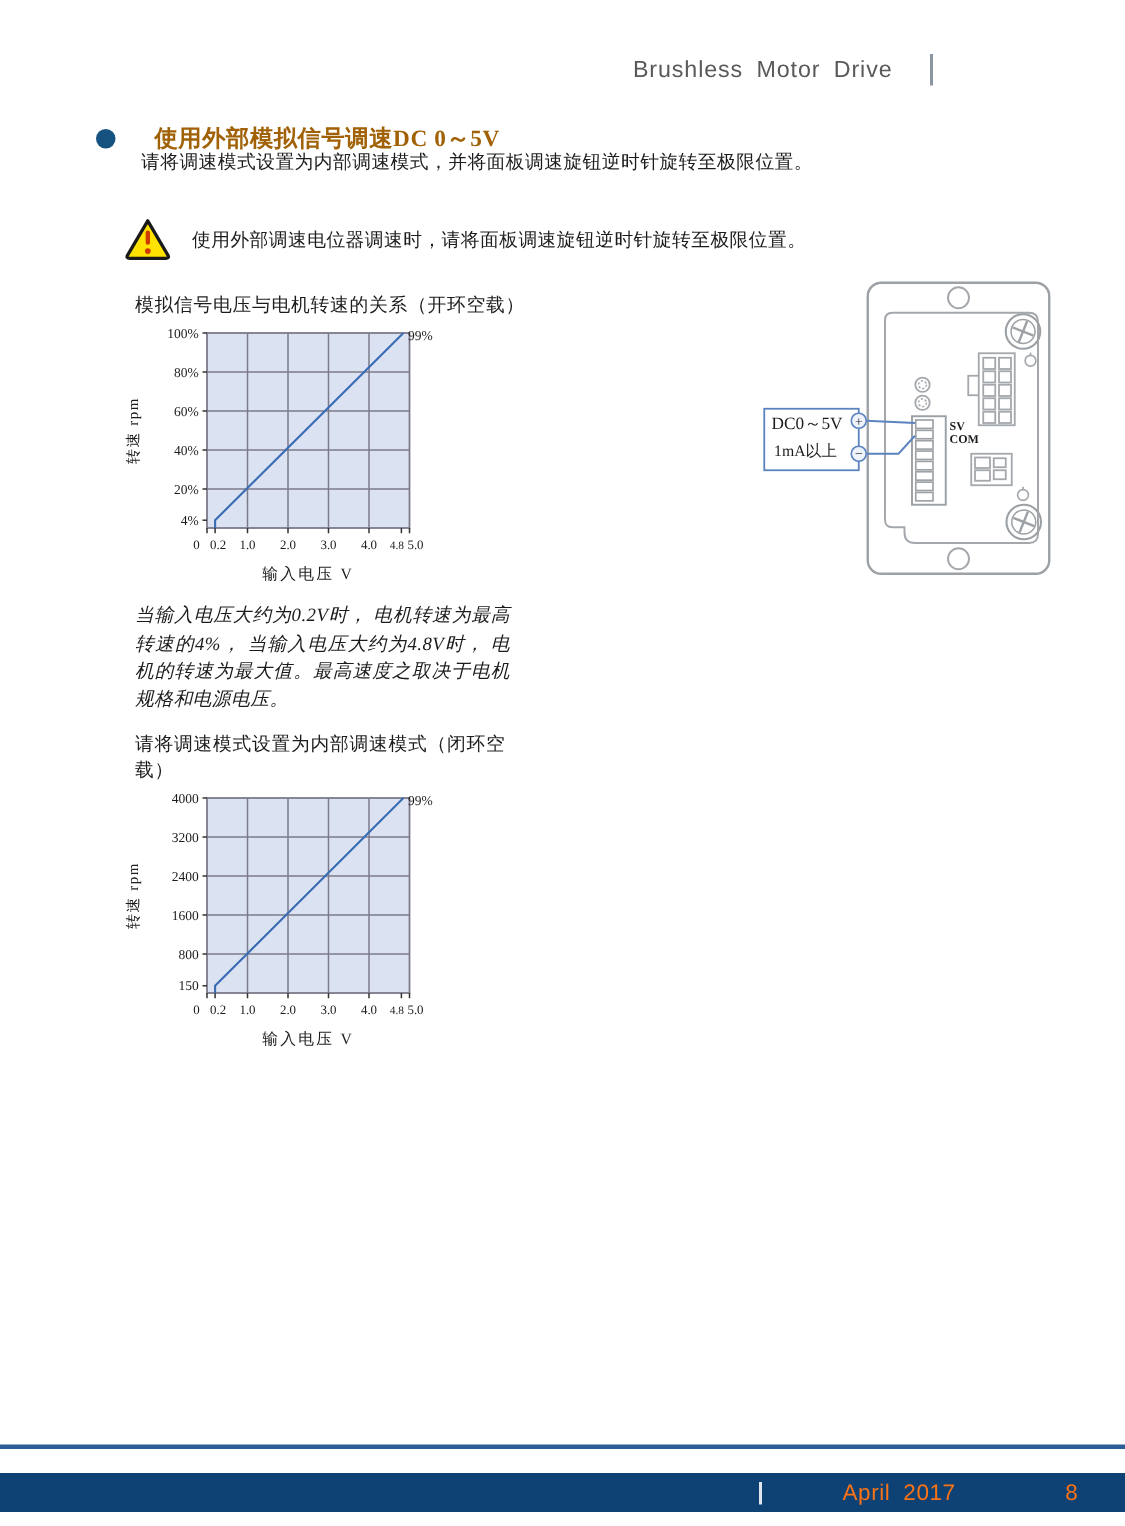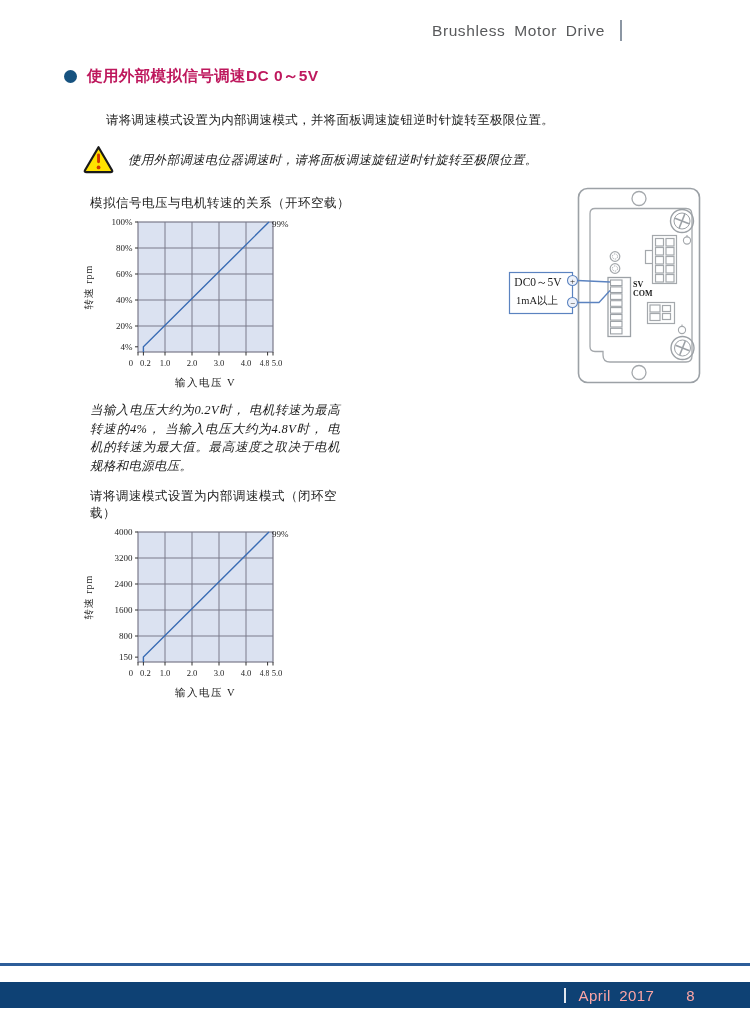--- a/index.html
+++ b/index.html
@@ -1,34 +1,34 @@
 <!DOCTYPE html>
 <html><head>
 <meta charset="utf-8">
 <style>
   html,body{margin:0;padding:0;background:#ffffff;}
   .page{position:relative;width:750px;height:1017px;background:#ffffff;overflow:hidden;
         font-family:"Liberation Serif","DejaVu Serif",serif;color:#1c1c1c;}
 
   
-  .hdr{position:absolute;top:20px;right:128px;display:flex;align-items:center;}
+  .hdr{position:absolute;top:36px;right:128px;display:flex;align-items:center;gap:10px;}
   .hdr-title{font-family:"Liberation Sans","DejaVu Sans",sans-serif;font-size:15.5px;
              color:#58595b;letter-spacing:.6px;word-spacing:4px;}
   .hdr-rule{display:inline-block;width:2px;height:21px;background:#8b96a3;margin-left:15px;}
 
   
   .sec{position:absolute;top:66px;left:64px;display:flex;align-items:center;}
   .bullet{width:13px;height:13px;border-radius:50%;background:#16527f;margin-right:10px;flex:none;}
-  .sec h1{margin:0;font-family:Liberation Sans, sans-serif;font-size:15.5px;
-          font-weight:bold;color:#be185d;letter-spacing:.4px;}
-
-  .intro{position:absolute;top:100px;left:94px;margin:12px;font-size:12.5px;letter-spacing:.3px;}
-
-  
-  .warn{position:absolute;top:143px;left:83px;display:flex;align-items:flex-start;font-style:italic;}
+  .sec h1{margin:16px;font-family:Liberation Serif, serif;font-size:15.5px;
+          font-weight:bold;color:#a16207;letter-spacing:.4px;}
+
+  .intro{position:absolute;top:100px;left:94px;margin:0;font-size:12.5px;letter-spacing:.3px;}
+
+  
+  .warn{position:absolute;top:143px;left:83px;display:flex;align-items:flex-start;}
   .warn svg{flex:none;margin-top:2px;}
   .warn p{margin:9px 0 0 14px;font-size:12.5px;letter-spacing:.3px;}
 
   
   .chart-block{position:absolute;left:86px;width:270px;}
   .cb1{top:195px;} .cb2{top:488px;}
   .chart-title{font-size:12.5px;letter-spacing:.5px;margin:0 0 2px 4px;}
   .chart-block svg{display:block;margin-left:-10px;}
 
   
@@ -36,23 +36,23 @@
 
   
   .body-para{position:absolute;margin:0;font-size:12.5px;line-height:18.5px;
              letter-spacing:.3px;text-align:justify;}
   .p-open{top:401px;left:90px;width:250px;font-style:italic;}
   .p-closed{top:698px;left:90px;width:262px;}
 
   
   .footer-rule{position:absolute;top:963px;left:0;width:750px;height:3px;background:#2d5d99;}
   .footer-bar{position:absolute;top:982px;left:0;width:750px;height:26px;background:#0e4174;
-              display:flex;align-items:center;justify-content:flex-end;padding-right:55px;
-              box-sizing:border-box;color:#fca5a5;
-              font-family:"Liberation Sans","DejaVu Sans",sans-serif;font-size:15px;}
+              display:flex;align-items:center;justify-content:flex-end;padding-right:31px;
+              box-sizing:border-box;color:#f97316;
+              font-family:"Liberation Sans","DejaVu Sans",sans-serif;font-size:15px;gap:41px;}
   .f-div{display:inline-block;width:1.5px;height:15px;background:#dfe6ee;margin-right:13px;}
   .f-date{word-spacing:4px;letter-spacing:.4px;}
   .f-page{margin-left:32px;letter-spacing:.5px;}
 
   svg text{font-family:"Liberation Serif","DejaVu Serif",serif;fill:#1c1c1c;}
 </style>
 </head>
 <body>
 
 <div class="page">

